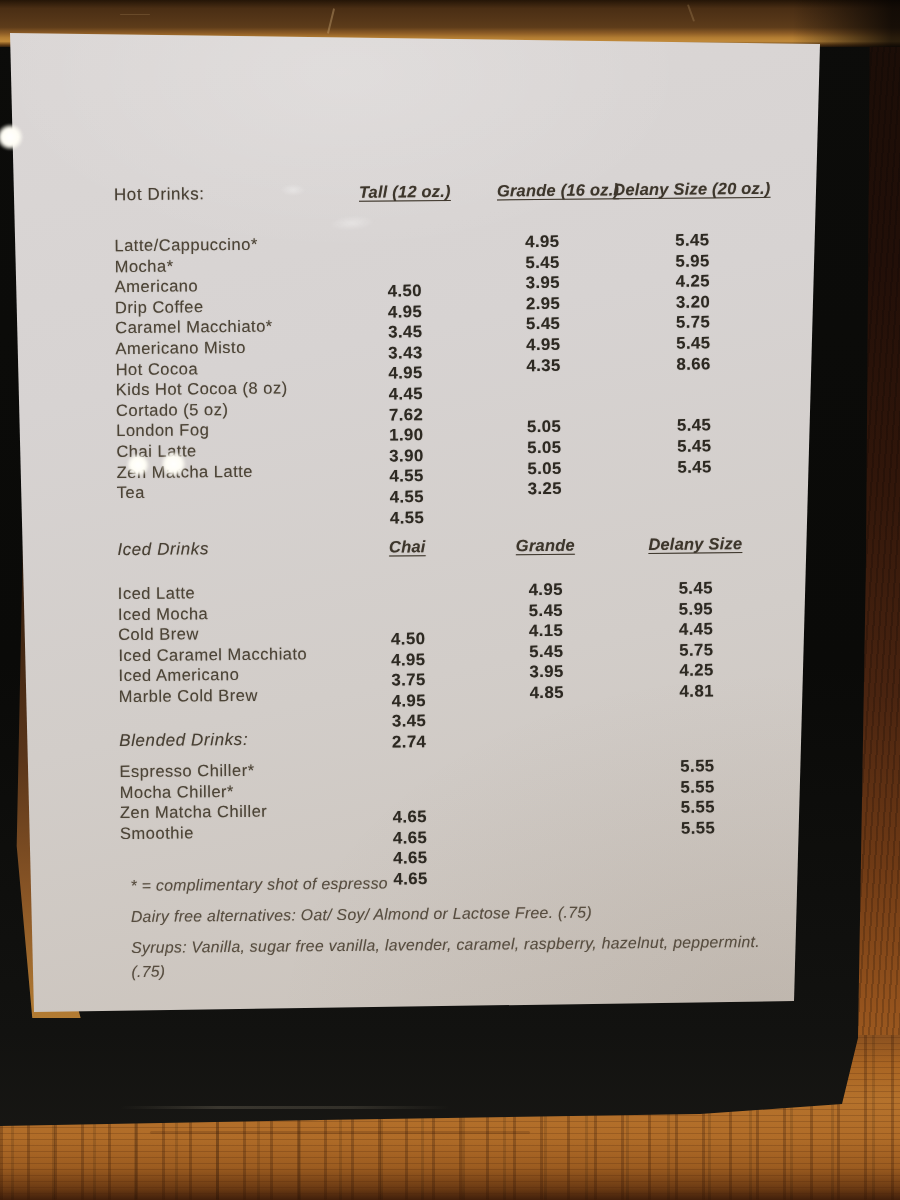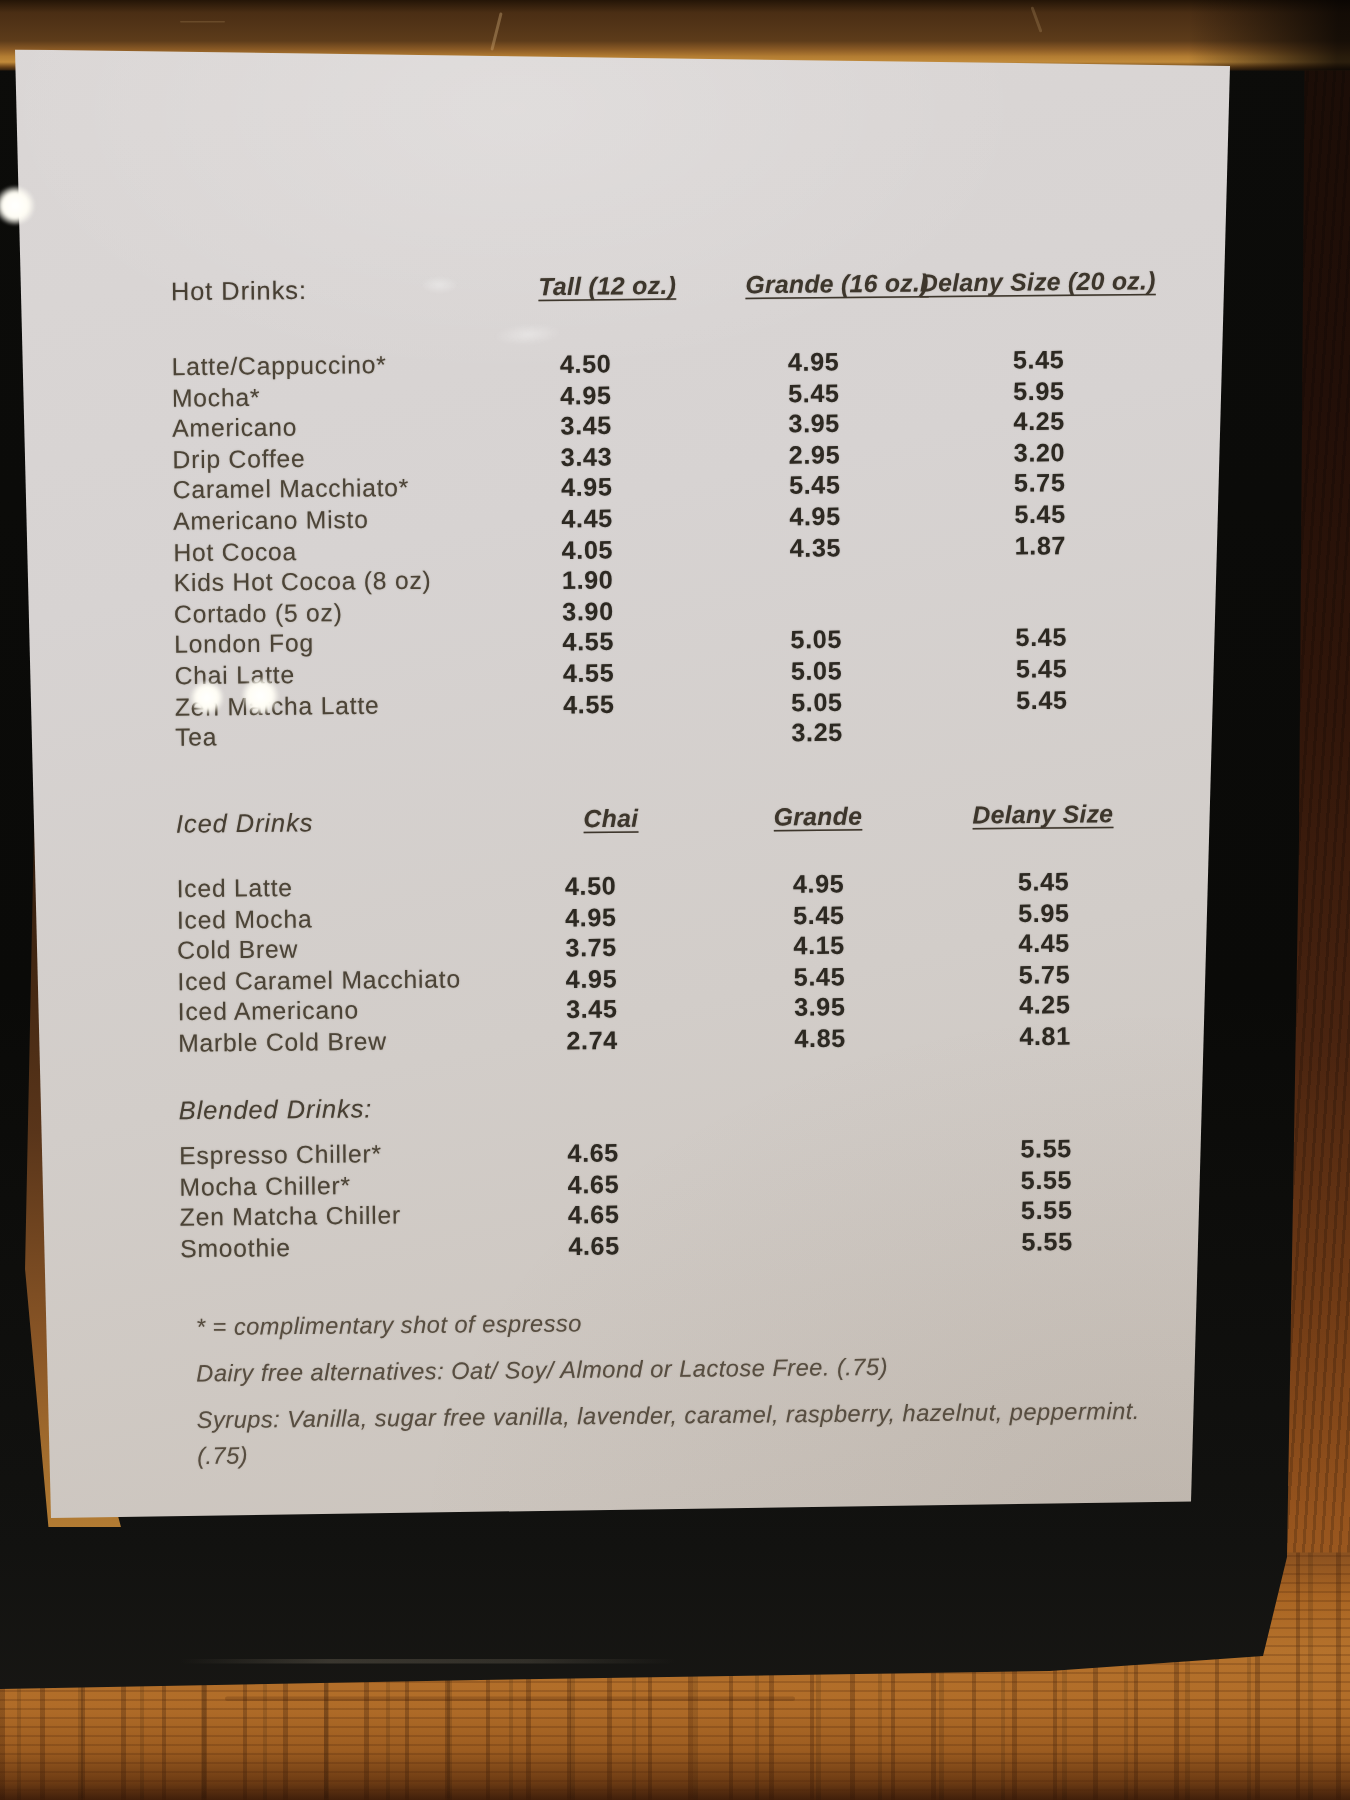--- a/index.html
+++ b/index.html
@@ -120,21 +120,21 @@
     position:absolute;left:0;top:0;width:270px;
     font-size:16.5px;letter-spacing:.5px;color:#4c4437;
     text-shadow:0 0 1px rgba(95,85,68,.5);
     white-space:nowrap;
   }
   .price{
     position:absolute;top:0;width:90px;text-align:center;
     font-size:16.8px;font-weight:bold;color:#2d2922;
     letter-spacing:.4px;text-shadow:0 0 1px rgba(60,55,45,.4);
   }
-  .c-t{left:231px;}
+  .c-t{left:245px;margin-top:48px;}
   .c-g{left:383px;}
   .c-d{left:533px;}
 
   .note{
     position:absolute;left:128px;width:660px;
     font-size:15.8px;font-style:italic;color:#574d40;
     letter-spacing:.3px;line-height:24px;
     text-shadow:0 0 1px rgba(100,90,72,.4);
   }
   #note-0{top:874px;}
@@ -209,23 +209,23 @@
           <span class="c-d price">5.75</span>
         </div>
         <div class="menu-row">
           <span class="c-name">Americano Misto</span>
           <span class="c-t price">4.45</span>
           <span class="c-g price">4.95</span>
           <span class="c-d price">5.45</span>
         </div>
         <div class="menu-row">
           <span class="c-name">Hot Cocoa</span>
-          <span class="c-t price">4.05</span>
+          <span class="c-t price">7.62</span>
           <span class="c-g price">4.35</span>
-          <span class="c-d price">1.87</span>
+          <span class="c-d price">8.66</span>
         </div>
         <div class="menu-row">
           <span class="c-name">Kids Hot Cocoa (8 oz)</span>
           <span class="c-t price">1.90</span>
           <span class="c-g price"></span>
           <span class="c-d price"></span>
         </div>
         <div class="menu-row">
           <span class="c-name">Cortado  (5 oz)</span>
           <span class="c-t price">3.90</span>

